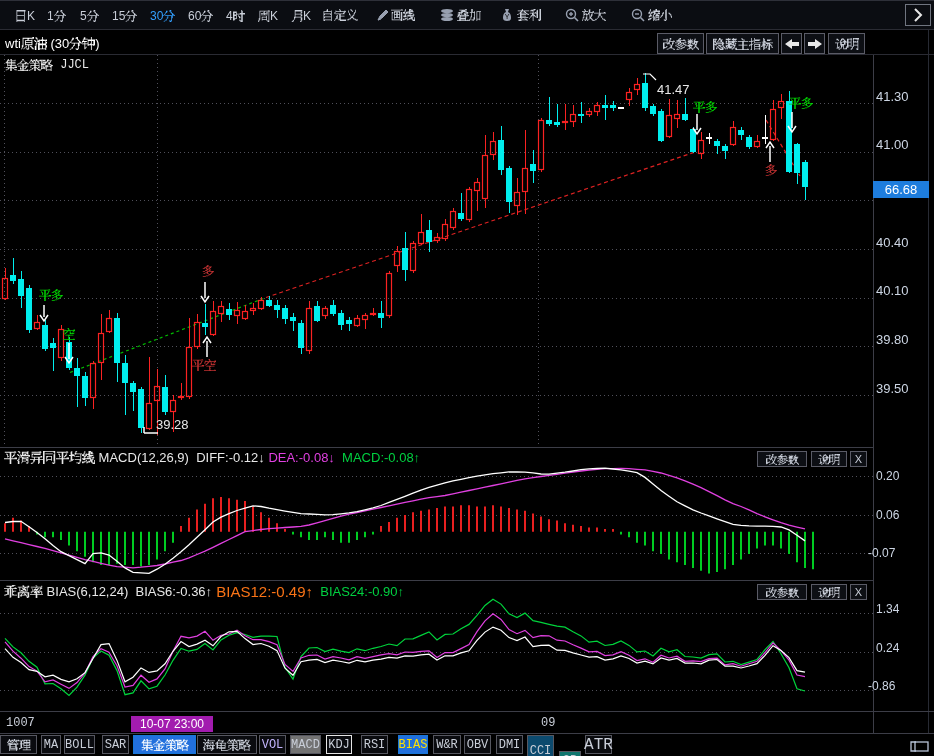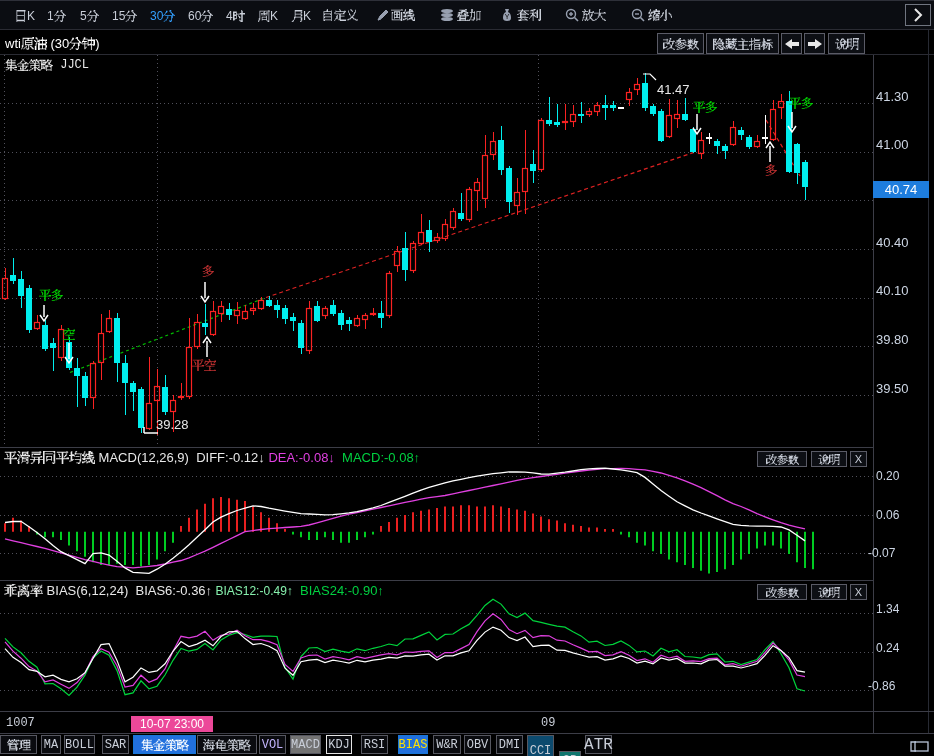--- a/index.html
+++ b/index.html
@@ -800,21 +800,21 @@
 <div style="position:absolute;left:765px;top:164px;color:#c9ced8;font-size:12px;white-space:nowrap;"><svg style="vertical-align:-1px;" width="12" height="12" viewBox="0 0 16 16" fill="#c03030">
       <use href="#g591a" x="0" width="16" height="16"></use>
     </svg></div>
 <div style="position:absolute;left:876px;top:88.5px;color:#cdd6e4;font-size:13px;white-space:nowrap;">41.30</div>
 <div style="position:absolute;left:876px;top:137.2px;color:#cdd6e4;font-size:13px;white-space:nowrap;">41.00</div>
 <div style="position:absolute;left:876px;top:185.9px;color:#cdd6e4;font-size:13px;white-space:nowrap;">40.70</div>
 <div style="position:absolute;left:876px;top:234.6px;color:#cdd6e4;font-size:13px;white-space:nowrap;">40.40</div>
 <div style="position:absolute;left:876px;top:283.3px;color:#cdd6e4;font-size:13px;white-space:nowrap;">40.10</div>
 <div style="position:absolute;left:876px;top:332.0px;color:#cdd6e4;font-size:13px;white-space:nowrap;">39.80</div>
 <div style="position:absolute;left:876px;top:380.7px;color:#cdd6e4;font-size:13px;white-space:nowrap;">39.50</div>
-<div style="position:absolute;left:873px;top:181px;width:56px;height:17px;background:#1e7ddd;color:#fff;font-size:13px;display:flex;align-items:center;justify-content:center">40.74</div>
+<div style="position:absolute;left:873px;top:181px;width:56px;height:17px;background:#1e7ddd;color:#fff;font-size:13px;display:flex;align-items:center;justify-content:center">66.68</div>
 <div style="position:absolute;left:4px;top:450px;color:#c9ced8;font-size:12px;white-space:nowrap;display:flex;align-items:center">
     <svg style="vertical-align:-1px;" width="91" height="13" viewBox="0 0 112 16" fill="#e8e8e8">
       <use href="#g5e73" x="0" width="16" height="16"></use>
       <use href="#g6ed1" x="16" width="16" height="16"></use>
       <use href="#g5f02" x="32" width="16" height="16"></use>
       <use href="#g540c" x="48" width="16" height="16"></use>
       <use href="#g5e73" x="64" width="16" height="16"></use>
       <use href="#g5747" x="80" width="16" height="16"></use>
       <use href="#g7ebf" x="96" width="16" height="16"></use>
     </svg>
@@ -841,21 +841,21 @@
 <div style="position:absolute;left:876px;top:469px;color:#cdd6e4;font-size:12px;white-space:nowrap;">0.20</div>
 <div style="position:absolute;left:876px;top:508px;color:#cdd6e4;font-size:12px;white-space:nowrap;">0.06</div>
 <div style="position:absolute;left:868px;top:546px;color:#cdd6e4;font-size:12px;white-space:nowrap;">-0.07</div>
 <div style="position:absolute;left:4px;top:583px;color:#c9ced8;font-size:12px;white-space:nowrap;display:flex;align-items:center">
     <svg style="vertical-align:-1px;" width="39" height="13" viewBox="0 0 48 16" fill="#e8e8e8">
       <use href="#g4e56" x="0" width="16" height="16"></use>
       <use href="#g79bb" x="16" width="16" height="16"></use>
       <use href="#g7387" x="32" width="16" height="16"></use>
     </svg>
     <span style="color:#e8e8e8;font-size:13px">&nbsp;BIAS(6,12,24)&nbsp; BIAS6:-0.36↑</span>
-    <span style="color:#86efac;font-size:12px">&nbsp;BIAS12:-0.49↑</span>
+    <span style="color:#f97316;font-size:15px">&nbsp;BIAS12:-0.49↑</span>
     <span style="color:#00d040;font-size:13px">&nbsp;&nbsp;BIAS24:-0.90↑</span>
   </div>
 <div style="position:absolute;left:757px;top:584px;width:50px;height:16px;border:1px solid #5a5b66;color:#c9ced8;font-size:12px;display:flex;align-items:center;justify-content:center;background:#0d0f14">
     <svg style="vertical-align:-1px;" width="33" height="11" viewBox="0 0 48 16" fill="currentColor">
       <use href="#g6539" x="0" width="16" height="16"></use>
       <use href="#g53c2" x="16" width="16" height="16"></use>
       <use href="#g6570" x="32" width="16" height="16"></use>
     </svg>
   </div>
 <div style="position:absolute;left:811px;top:584px;width:36px;height:16px;border:1px solid #5a5b66;color:#c9ced8;font-size:12px;display:flex;align-items:center;justify-content:center;background:#0d0f14">
@@ -864,21 +864,21 @@
       <use href="#g660e" x="16" width="16" height="16"></use>
     </svg>
   </div>
 <div style="position:absolute;left:850px;top:584px;width:17px;height:16px;border:1px solid #5a5b66;color:#c9ced8;font-size:12px;display:flex;align-items:center;justify-content:center;background:#0d0f14">
     <span style="font-size:11px">X</span>
   </div>
 <div style="position:absolute;left:876px;top:602px;color:#cdd6e4;font-size:12px;white-space:nowrap;">1.34</div>
 <div style="position:absolute;left:876px;top:641px;color:#cdd6e4;font-size:12px;white-space:nowrap;">0.24</div>
 <div style="position:absolute;left:868px;top:679px;color:#cdd6e4;font-size:12px;white-space:nowrap;">-0.86</div>
 <div style="position:absolute;left:6px;top:715px;color:#c9ced8;font-size:12px;white-space:nowrap;"><span class="mono">1007</span></div>
-<div style="position:absolute;left:131px;top:716px;width:82px;height:16px;background:#ec4899;color:#fff;font-size:12px;display:flex;align-items:center;justify-content:center">10-07 23:00</div>
+<div style="position:absolute;left:131px;top:716px;width:82px;height:16px;background:#a21caf;color:#fff;font-size:12px;display:flex;align-items:center;justify-content:center">10-07 23:00</div>
 <div style="position:absolute;left:541px;top:715px;color:#c9ced8;font-size:12px;white-space:nowrap;"><span class="mono">09</span></div>
 <div style="position:absolute;left:0px;top:735px;width:37px;height:19px;border:1px solid #565760;background:#0a0b0f;display:flex;align-items:center;justify-content:center">
     <svg style="vertical-align:-1px;" width="24" height="12" viewBox="0 0 32 16" fill="#c9ced8">
       <use href="#g7ba1" x="0" width="16" height="16"></use>
       <use href="#g7406" x="16" width="16" height="16"></use>
     </svg>
   </div>
 <div style="position:absolute;left:41px;top:735px;width:20px;height:19px;border:1px solid #565760;background:#0a0b0f;display:flex;align-items:center;justify-content:center">
     <span class="mono" style="font-size:12px;color:#c9ced8">MA</span>
   </div>

